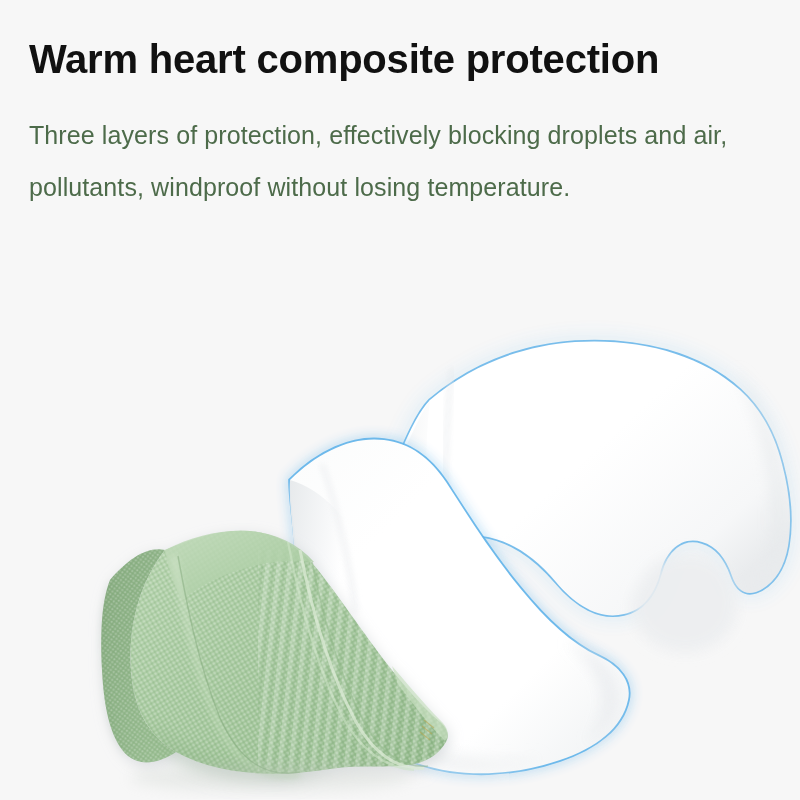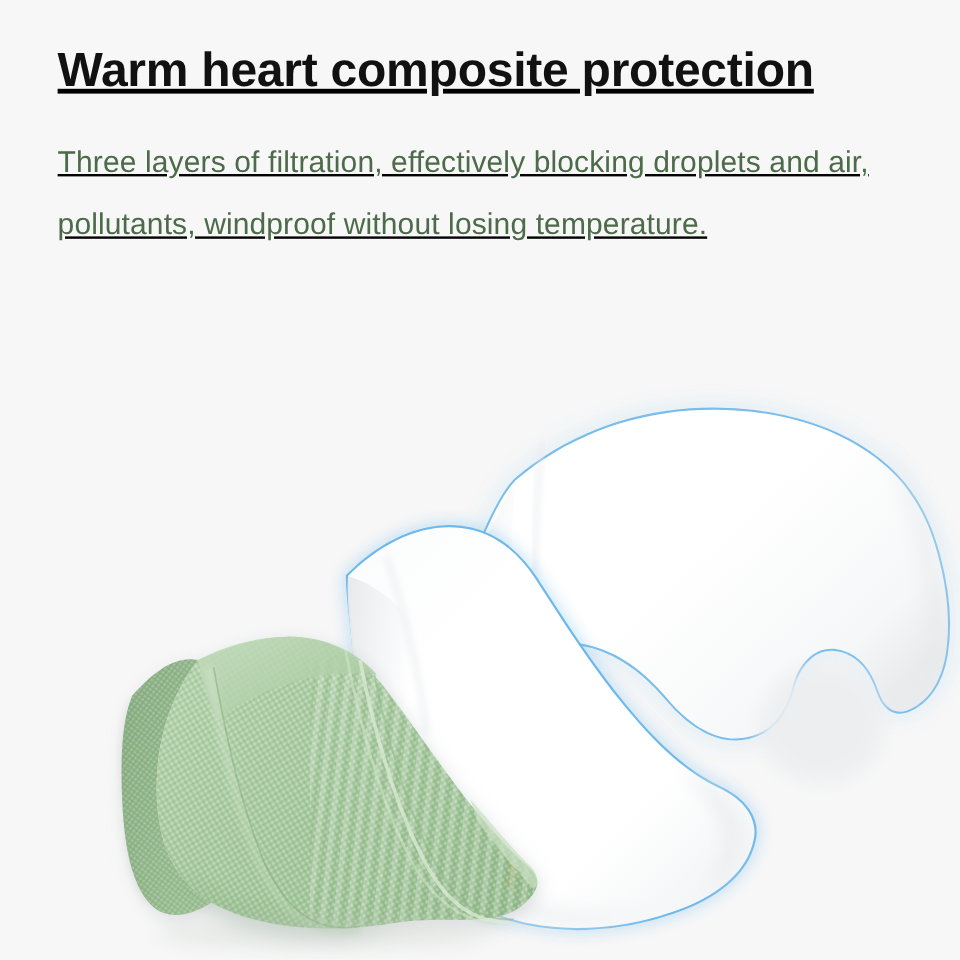--- a/index.html
+++ b/index.html
@@ -13,23 +13,22 @@
 
   .page {
     position:relative;
     width:800px; height:800px;
     background:#f7f7f7;
   }
 
   
   .text-block {
     position:absolute;
-    left:48px; top:36px;
+    left:29px; top:36px;
     width:720px;
-    text-decoration:underline;
   }
 
   .headline {
     font-size:40px;
     font-weight:700;
     line-height:1.18;
     color:#111111;
     letter-spacing:-0.2px;
     white-space:nowrap;
   }
@@ -56,21 +55,21 @@
   
   .bottom-spacer { position:absolute; left:0; bottom:0; width:800px; height:6px; }
 </style>
 </head>
 <body>
 
 <div class="page">
 
   <div class="text-block">
     <h1 class="headline">Warm heart composite protection</h1>
-    <p class="subhead">Three layers of filtration, effectively blocking droplets and air, pollutants, windproof without losing temperature.</p>
+    <p class="subhead">Three layers of protection, effectively blocking droplets and air, pollutants, windproof without losing temperature.</p>
   </div>
 
   <div class="stage">
     <svg viewBox="0 0 800 550" xmlns="http://www.w3.org/2000/svg">
       <defs>
 
         <filter id="blueGlow" x="-30%" y="-30%" width="160%" height="160%">
           <feDropShadow dx="0" dy="0" stdDeviation="6" flood-color="#62b4ea" flood-opacity="0.95"></feDropShadow>
         </filter>
         <filter id="blueGlowSoft" x="-35%" y="-35%" width="170%" height="170%">

